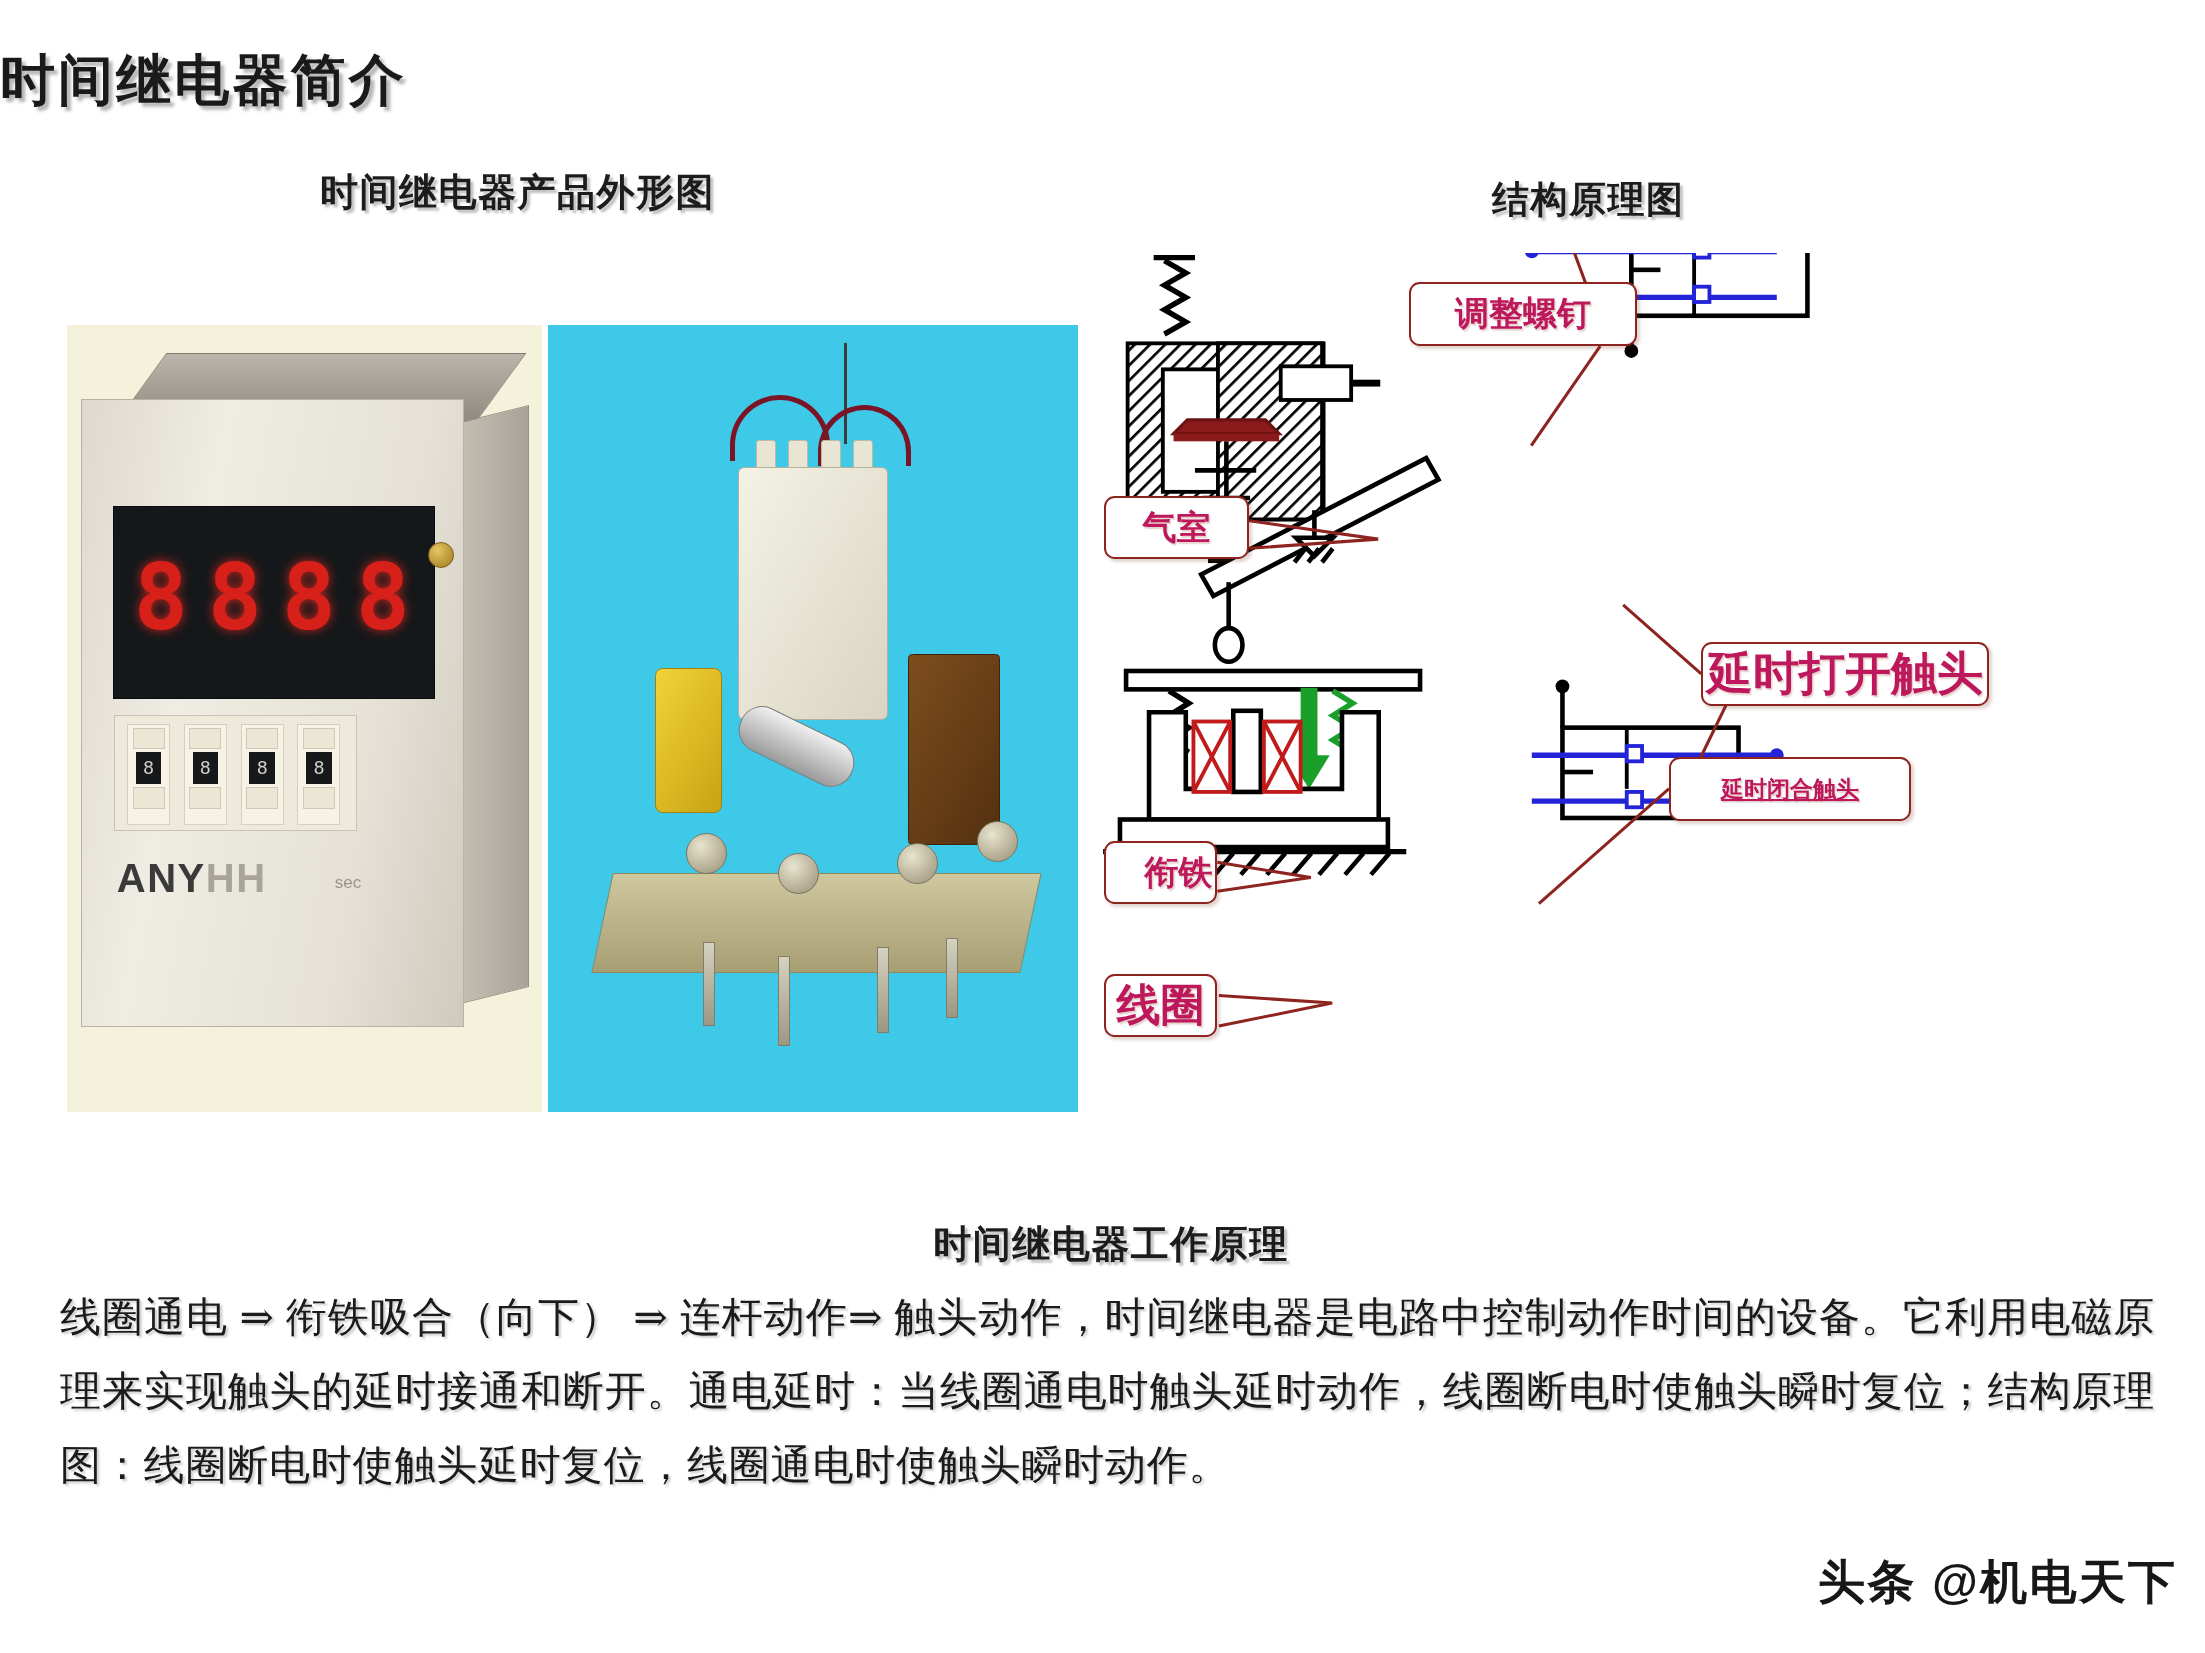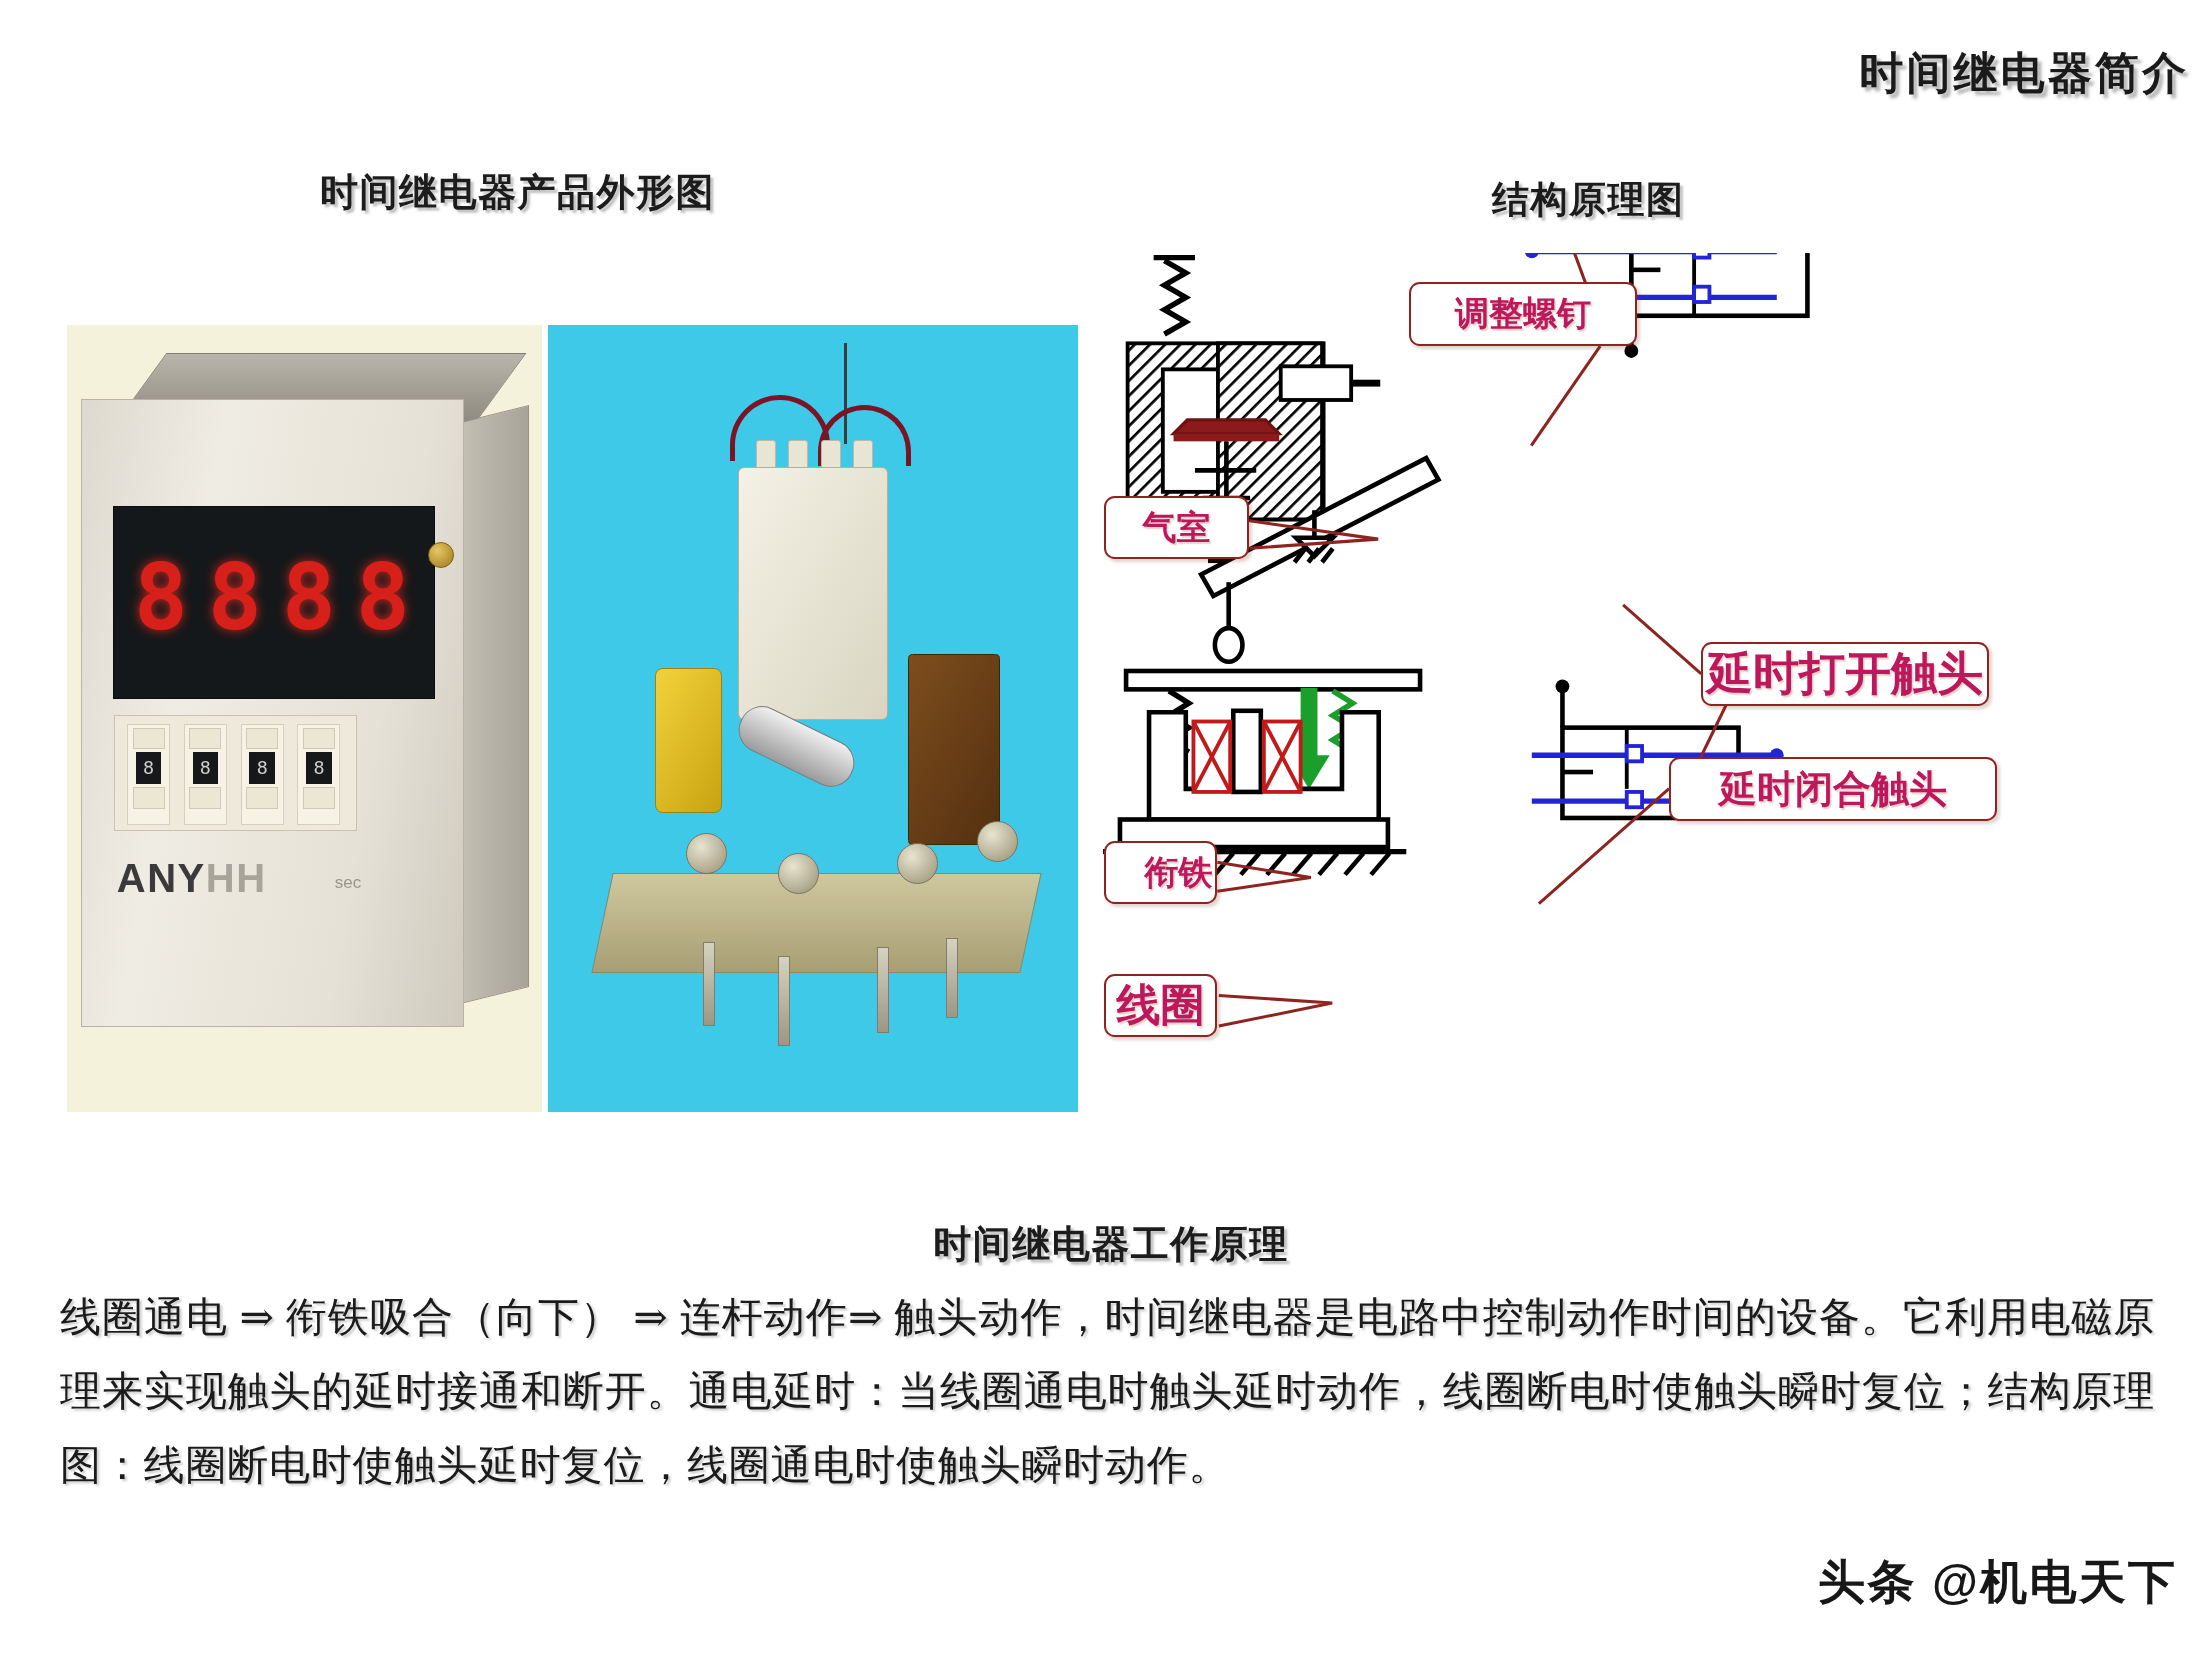--- a/index.html
+++ b/index.html
@@ -8,22 +8,22 @@
     height: 1654px;
     background: #ffffff;
     font-family: "Liberation Serif", "DejaVu Serif", serif;
     overflow: hidden;
   }
   .slide { position: relative; width: 2205px; height: 1654px; background: #fff; }
 
   
   .title {
     position: absolute; left: 0; top: 44px; width: 2189px;
-    text-align: right;
-    font-size: 44px; font-weight: bold; color: #1a1a1a;
+    text-align: left;
+    font-size: 55px; font-weight: bold; color: #1a1a1a;
     letter-spacing: 3.1px;
     text-shadow: 3.8px 3.8px 3.1px rgba(120,120,120,0.55);
   }
   .sub-left {
     position: absolute; left: 320px; top: 167px;
     font-size: 38px; font-weight: bold; color: #1c1c1c;
     letter-spacing: 1.5px;
     text-shadow: 3.1px 3.1px 2.3px rgba(130,130,130,0.5);
   }
   .sub-right {
@@ -169,21 +169,21 @@
     font-weight: bold;
     font-family: "Liberation Serif", "DejaVu Serif", serif;
     display: flex; align-items: center; justify-content: center;
     text-shadow: 1.5px 1.5px 1.5px rgba(180,120,100,0.35);
     box-shadow: 2.3px 2.3px 3.1px rgba(120,60,40,0.22);
     white-space: nowrap;
   }
   .c-screw   { left: 1409px; top: 282px;  width: 228px; height: 64px; font-size: 34px; }
   .c-chamber { left: 1104px; top: 496px;  width: 145px; height: 63px; font-size: 34px; }
   .c-open    { left: 1701px; top: 642px;  width: 288px; height: 64px; font-size: 46px; }
-  .c-close   { left: 1669px; top: 757px;  width: 328px; height: 64px; font-size: 38px; }
+  .c-close   { left: 1669px; top: 757px;  width: 242px; height: 64px; font-size: 23px; text-decoration: underline; }
   .c-arm     { left: 1104px; top: 841px; width: 113px; height: 63px; font-size: 34px; padding-left: 36px; }
   .c-coil    { left: 1104px; top: 974px; width: 113px; height: 63px; font-size: 44px; }
 
   
   .body-text {
     position: absolute; left: 60px; top: 1280px; width: 2095px;
     font-size: 41px; line-height: 74px; color: #1b1b1b;
     text-align: justify; letter-spacing: 0.8px;
     text-shadow: 2.3px 2.3px 2.3px rgba(140,140,140,0.45);
   }

